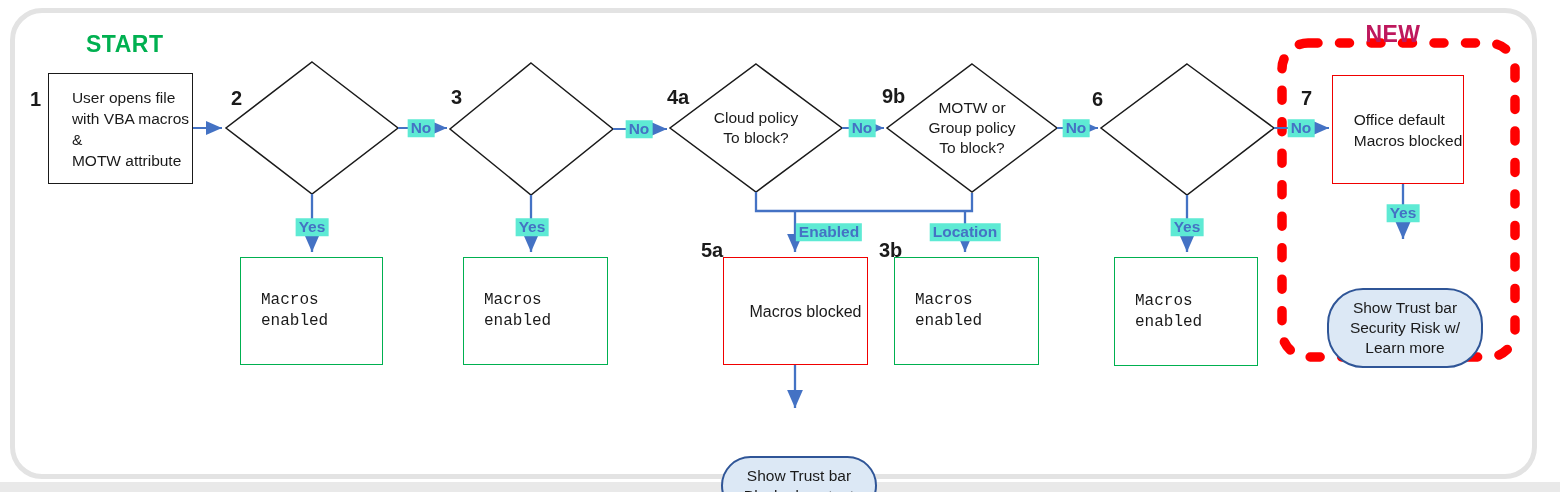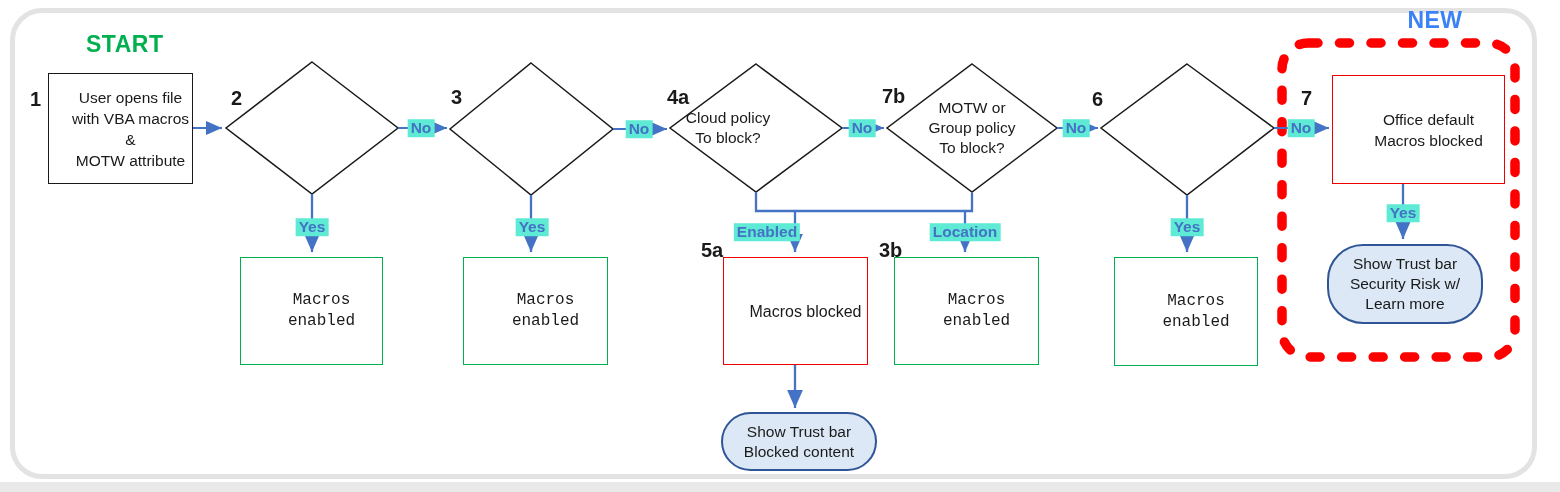--- a/index.html
+++ b/index.html
@@ -12,32 +12,32 @@
     position:absolute; left:10px; top:8px; width:1527px; height:471px;
     border:5px solid #e3e3e3; border-radius:32px;
   }
   .bottom-strip {
     position:absolute; left:0; top:482px; width:1560px; height:10px; background:#e9e9e9;
   }
   svg.wires { position:absolute; left:0; top:0; width:1560px; height:492px; }
 
   .rect-node {
     position:absolute; display:flex; align-items:center; justify-content:center;
-    text-align:center; background:#ffffff; font-size:16px; line-height:21px;
+    background:#ffffff; font-size:16px; line-height:21px;
     white-space:pre-line;
     padding-left:20px;
   }
   .outline-black { border:1.6px solid #1a1a1a; }
   .outline-green { border:1.6px solid #00B050;font-family:Liberation Mono, monospace; }
   .outline-red   { border:1.6px solid #F00000; }
 
   .pill {
     position:absolute; display:flex; align-items:center; justify-content:center;
     text-align:center; background:#DCE8F5; border:2px solid #2F5597;
-    font-size:15.5px; line-height:20px; white-space:pre-line;
+    font-size:15.5px; line-height:20px; white-space:pre-line;margin-top:44px;
   }
 
   .dtext {
     position:absolute; transform:translate(-50%,-50%); width:172px;
     text-align:center; font-size:15.5px; line-height:20px; white-space:pre-line;
   }
 
   .num {
     position:absolute; font-size:20px; font-weight:700; color:#1a1a1a; line-height:1;
   }
@@ -46,22 +46,22 @@
     position:absolute; transform:translate(-50%,-50%);
     color:#4472C4; font-size:15.5px; font-weight:600; line-height:1;
     background:#5eead4; padding:1px 3px; white-space:nowrap;
   }
 
   .start-label {
     position:absolute; left:86px; top:31px; color:#00B050;
     font-size:23px; font-weight:700; letter-spacing:0.5px;
   }
   .new-label {
-    position:absolute; left:1393px; top:7px; transform:translateX(-50%);
-    color:#3b82f6; font-size:23px; font-weight:700; letter-spacing:0.5px;margin-left:42px;
+    position:absolute; left:1393px; top:21px; transform:translateX(-50%);
+    color:#be185d; font-size:23px; font-weight:700; letter-spacing:0.5px;
   }
 </style>
 </head>
 <body>
 
 <div class="canvas">
 
   <div class="frame"></div>
   <div class="bottom-strip"></div>
 
@@ -99,21 +99,21 @@
     <path d="M1403,184 V239" stroke="#4472C4" stroke-width="2.3" fill="none" marker-end="url(#arr)"></path>
   </svg>
 
   <span class="start-label">START</span>
   <span class="new-label">NEW</span>
 
   <span class="num" style="left:30px;top:89px">1</span>
   <span class="num" style="left:231px;top:88px">2</span>
   <span class="num" style="left:451px;top:87px">3</span>
   <span class="num" style="left:667px;top:87px">4a</span>
-  <span class="num" style="left:882px;top:86px">7b</span>
+  <span class="num" style="left:882px;top:86px">9b</span>
   <span class="num" style="left:701px;top:240px">5a</span>
   <span class="num" style="left:879px;top:240px">3b</span>
   <span class="num" style="left:1092px;top:89px">6</span>
   <span class="num" style="left:1301px;top:88px">7</span>
 
   <div class="rect-node outline-black" style="left:48px;top:73px;width:145px;height:111px;font-size:15.5px">
     <span>User opens file
 with VBA macros
 &amp;
 MOTW attribute</span>
@@ -132,47 +132,47 @@
   </div>
 
   <div class="rect-node outline-green" style="left:894px;top:257px;width:145px;height:108px">
     <span>Macros enabled</span>
   </div>
 
   <div class="rect-node outline-green" style="left:1114px;top:257px;width:144px;height:109px">
     <span>Macros enabled</span>
   </div>
 
-  <div class="rect-node outline-red" style="left:1332px;top:75px;width:173px;height:109px;font-size:15.5px">
+  <div class="rect-node outline-red" style="left:1332px;top:75px;width:132px;height:109px;font-size:15.5px">
     <span>Office default
 Macros blocked</span>
   </div>
 
   <div class="pill" style="left:721px;top:412px;width:156px;height:59px;border-radius:30px">
     <span>Show Trust bar
 Blocked content</span>
   </div>
 
   <div class="pill" style="left:1327px;top:244px;width:156px;height:80px;border-radius:36px">
     <span>Show Trust bar
 Security Risk w/
 Learn more</span>
   </div>
 
-  <div class="dtext" style="left:728px;top:128px">Cloud policy
+  <div class="dtext" style="left:756px;top:128px">Cloud policy
 To block?</div>
   <div class="dtext" style="left:972px;top:128px">MOTW or
 Group policy
 To block?</div>
 
   <span class="elabel" style="left:421px;top:128px">No</span>
   <span class="elabel" style="left:639px;top:129px">No</span>
   <span class="elabel" style="left:862px;top:128px">No</span>
   <span class="elabel" style="left:1076px;top:128px">No</span>
   <span class="elabel" style="left:1301px;top:128px">No</span>
   <span class="elabel" style="left:312px;top:227px">Yes</span>
   <span class="elabel" style="left:532px;top:227px">Yes</span>
   <span class="elabel" style="left:1187px;top:227px">Yes</span>
   <span class="elabel" style="left:1403px;top:213px">Yes</span>
-  <span class="elabel" style="left:767px;top:232px">Enabled</span>
+  <span class="elabel" style="left:829px;top:232px">Enabled</span>
   <span class="elabel" style="left:965px;top:232px">Location</span>
 
 </div>
 
 </body></html>

